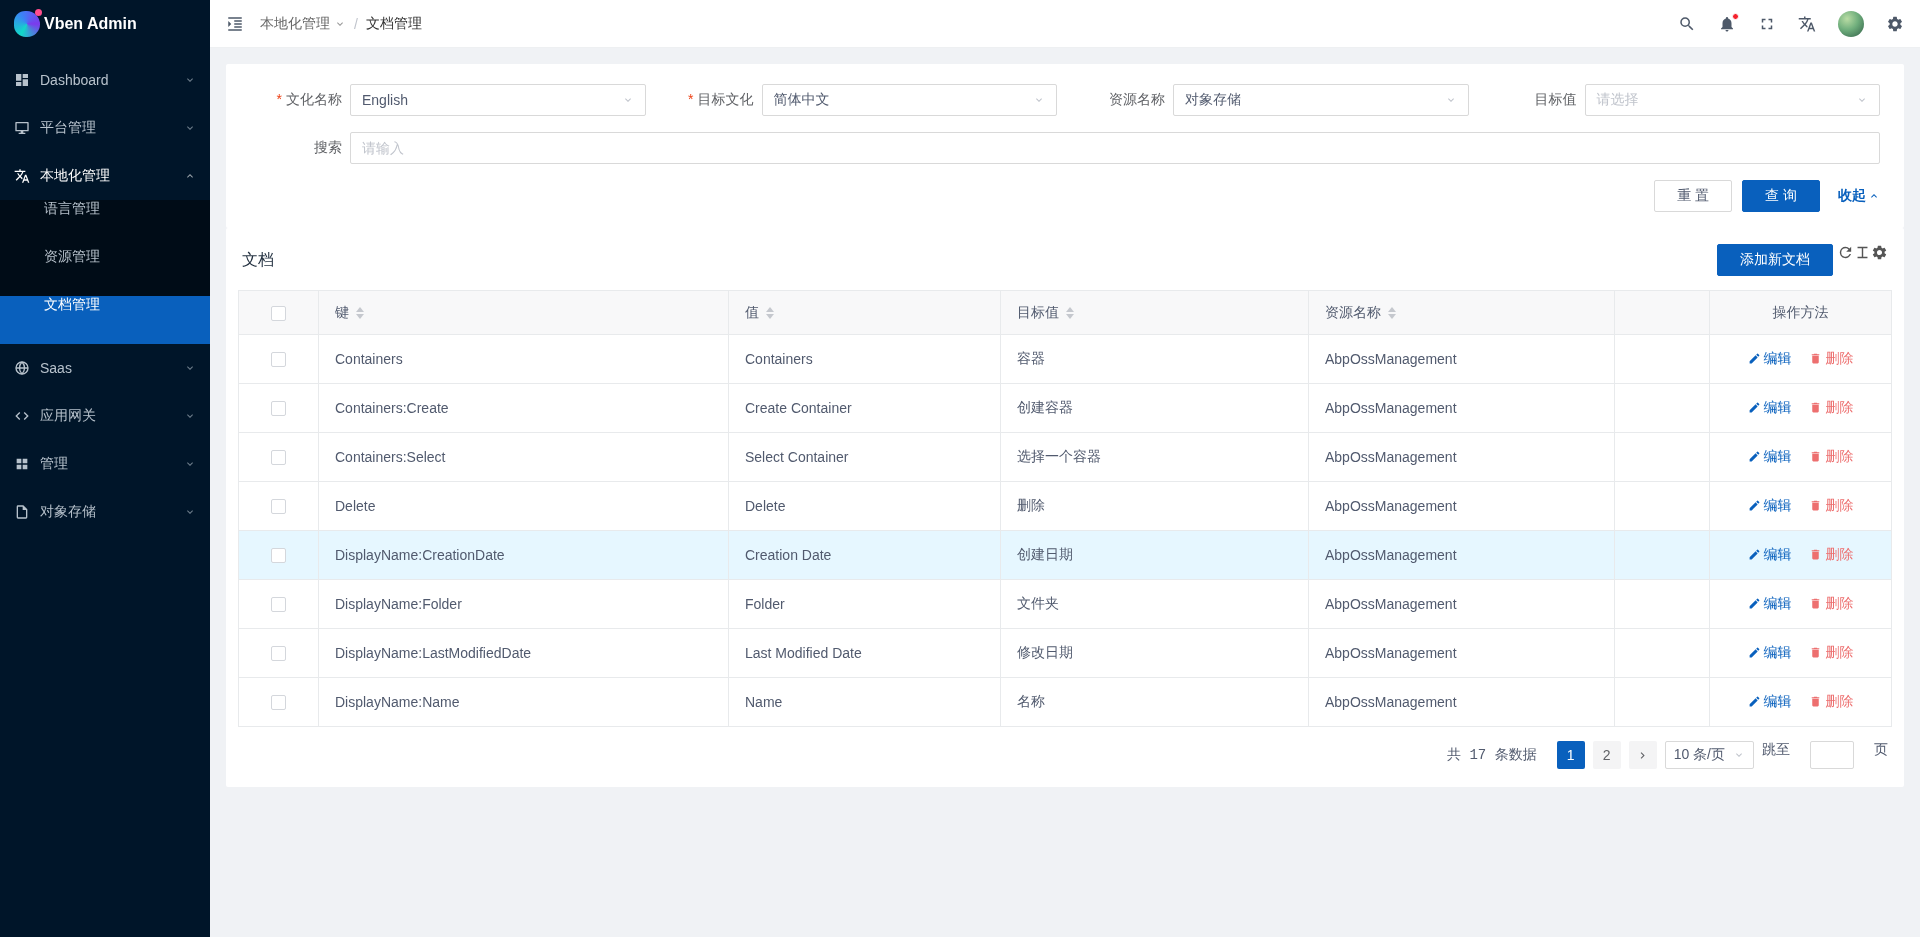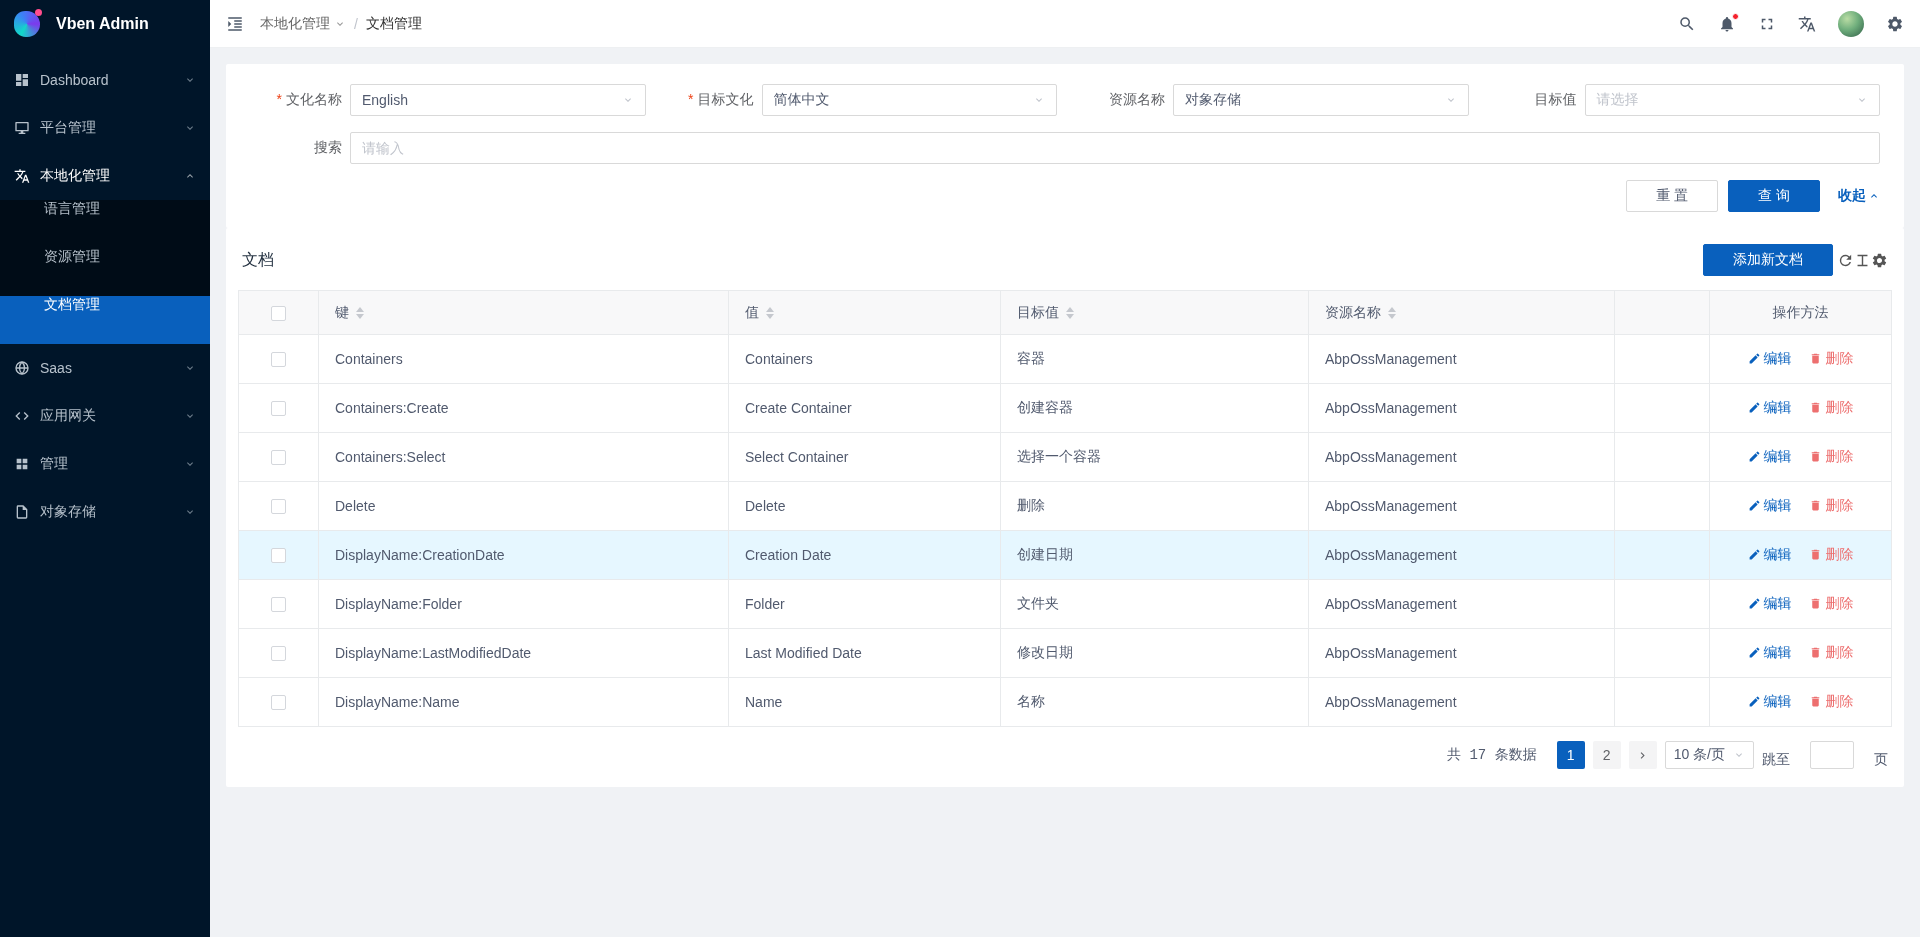--- a/index.html
+++ b/index.html
@@ -12,21 +12,21 @@
 
   
   svg.i12 { width:12px; height:12px; }
   svg.i13 { width:13px; height:13px; }
   svg.i16 { width:16px; height:16px; }
   svg.i17 { width:17px; height:17px; }
   svg.i18 { width:18px; height:18px; }
 
   
   .sidebar { width:210px; flex:none; background:#001529; display:flex; flex-direction:column; }
-  .logo { height:48px; display:flex; align-items:center; gap:16px; padding:0 14px; cursor:pointer; flex:none; }
+  .logo { height:48px; display:flex; align-items:center; gap:4px; padding:0 14px; cursor:pointer; flex:none; }
   .logo-mark { width:26px; height:26px; flex:none; position:relative;
     border-radius:46% 54% 52% 48%;
     background: conic-gradient(from 210deg at 50% 50%, #12d8c8, #3b82f6, #7c3aed, #12d8c8); }
   .logo-mark::after { content:""; position:absolute; top:-2px; right:-2px; width:7px; height:7px;
     border-radius:50%; background:#ff4d8d; }
   .logo-title { color:#fff; font-size:16px; font-weight:bold; white-space:nowrap; }
   .menu { padding-top:8px; }
   .menu-item { height:48px; display:flex; align-items:center; padding:0 14px;
     color:#b7c2cc; cursor:pointer; }
   .menu-item.open { color:#fff; }
@@ -71,32 +71,32 @@
   .required::before { content:"*"; color:#ed4014; margin-right:4px; }
   .select { flex:1; height:32px; border:1px solid #d9d9d9; border-radius:2px; background:#fff;
     display:flex; align-items:center; justify-content:space-between; padding:0 11px;
     cursor:pointer; color:#515a6e; min-width:0; }
   .select .sel-arrow { display:inline-flex; color:#c0c4cc; flex:none; }
   .select.placeholder .select-value { color:#c0c4cc; }
   .input { flex:1; height:32px; border:1px solid #d9d9d9; border-radius:2px; padding:0 11px;
     color:#515a6e; font-size:14px; outline:none; font-family:inherit; min-width:0; }
   .input::placeholder { color:#c0c4cc; }
   .form-actions { display:flex; justify-content:flex-end; align-items:center; gap:10px; margin-top:4px; }
-  .btn { height:32px; padding:0 29px; border:1px solid #d9d9d9; border-radius:2px; background:#fff;
+  .btn { height:32px; padding:0 22px; border:1px solid #d9d9d9; border-radius:2px; background:#fff;
     color:#515a6e; font-size:14px; font-family:inherit; cursor:pointer; white-space:nowrap; }
   .btn.primary { background:#0960bd; border-color:#0960bd; color:#fff; }
   .collapse-link { margin-left:8px; color:#0960bd; display:inline-flex; align-items:center; gap:2px;
     cursor:pointer; font-weight:bold; }
   .collapse-link .cl-chev { display:inline-flex; }
 
   
   .table-card { padding:12px; }
   .table-toolbar { display:flex; align-items:center; justify-content:space-between; padding:4px 4px 14px; }
   .tt-title { font-size:16px; color:#1f2d3d; }
-  .tt-actions { display:flex; align-items:center; }
+  .tt-actions { display:flex; align-items:flex-start; }
   .tool-icon { width:17px; height:17px; display:inline-flex; color:#555; cursor:pointer; }
   .tt-actions .btn.primary { margin-right:4px; }
 
   table.data-table { width:100%; border-collapse:collapse; table-layout:fixed; }
   .data-table th, .data-table td { border:1px solid #e8eaec; padding:0 16px; font-weight:normal;
     overflow:hidden; white-space:nowrap; text-overflow:ellipsis; }
   .data-table thead th { background:#f8f8f9; height:44px; text-align:left; color:#515a6e; }
   .data-table tbody td { height:49px; background:#fff; color:#515a6e; }
   tr.highlight td { background:#e6f7ff; }
   .th-inner { display:flex; align-items:center; gap:7px; }
@@ -117,21 +117,21 @@
   .pagination { display:flex; align-items:center; justify-content:flex-end; gap:8px;
     padding:14px 4px 6px; color:#515a6e; }
   .pg-total { margin-right:12px;font-family:Liberation Mono, monospace; }
   .pg-item { min-width:28px; height:28px; padding:0 4px; display:inline-flex; align-items:center;
     justify-content:center; border-radius:2px; background:#f4f4f5; color:#606266; cursor:pointer; }
   .pg-item.active { background:#0960bd; color:#fff; }
   .pg-next { color:#606266; }
   .pg-size { height:28px; border:1px solid #d9d9d9; border-radius:2px; background:#fff;
     display:inline-flex; align-items:center; gap:8px; padding:0 8px; cursor:pointer; }
   .pg-size .sel-arrow { display:inline-flex; color:#c0c4cc; }
-  .pg-jump { display:inline-flex; align-items:flex-end; gap:20px; }
+  .pg-jump { display:inline-flex; align-items:flex-start; gap:20px; }
   .pg-input { width:44px; height:28px; border:1px solid #d9d9d9; border-radius:2px; outline:none;
     text-align:center; font-family:inherit; font-size:14px; color:#515a6e; }
 </style>
 </head>
 <body>
 
 <svg width="0" height="0" style="position:absolute">
   <defs>
     <symbol id="i-chev-down" viewBox="0 0 24 24">
         <path d="M7.41 8.59 12 13.17l4.59-4.58L18 10l-6 6-6-6 1.41-1.41z" fill="currentColor"></path>

